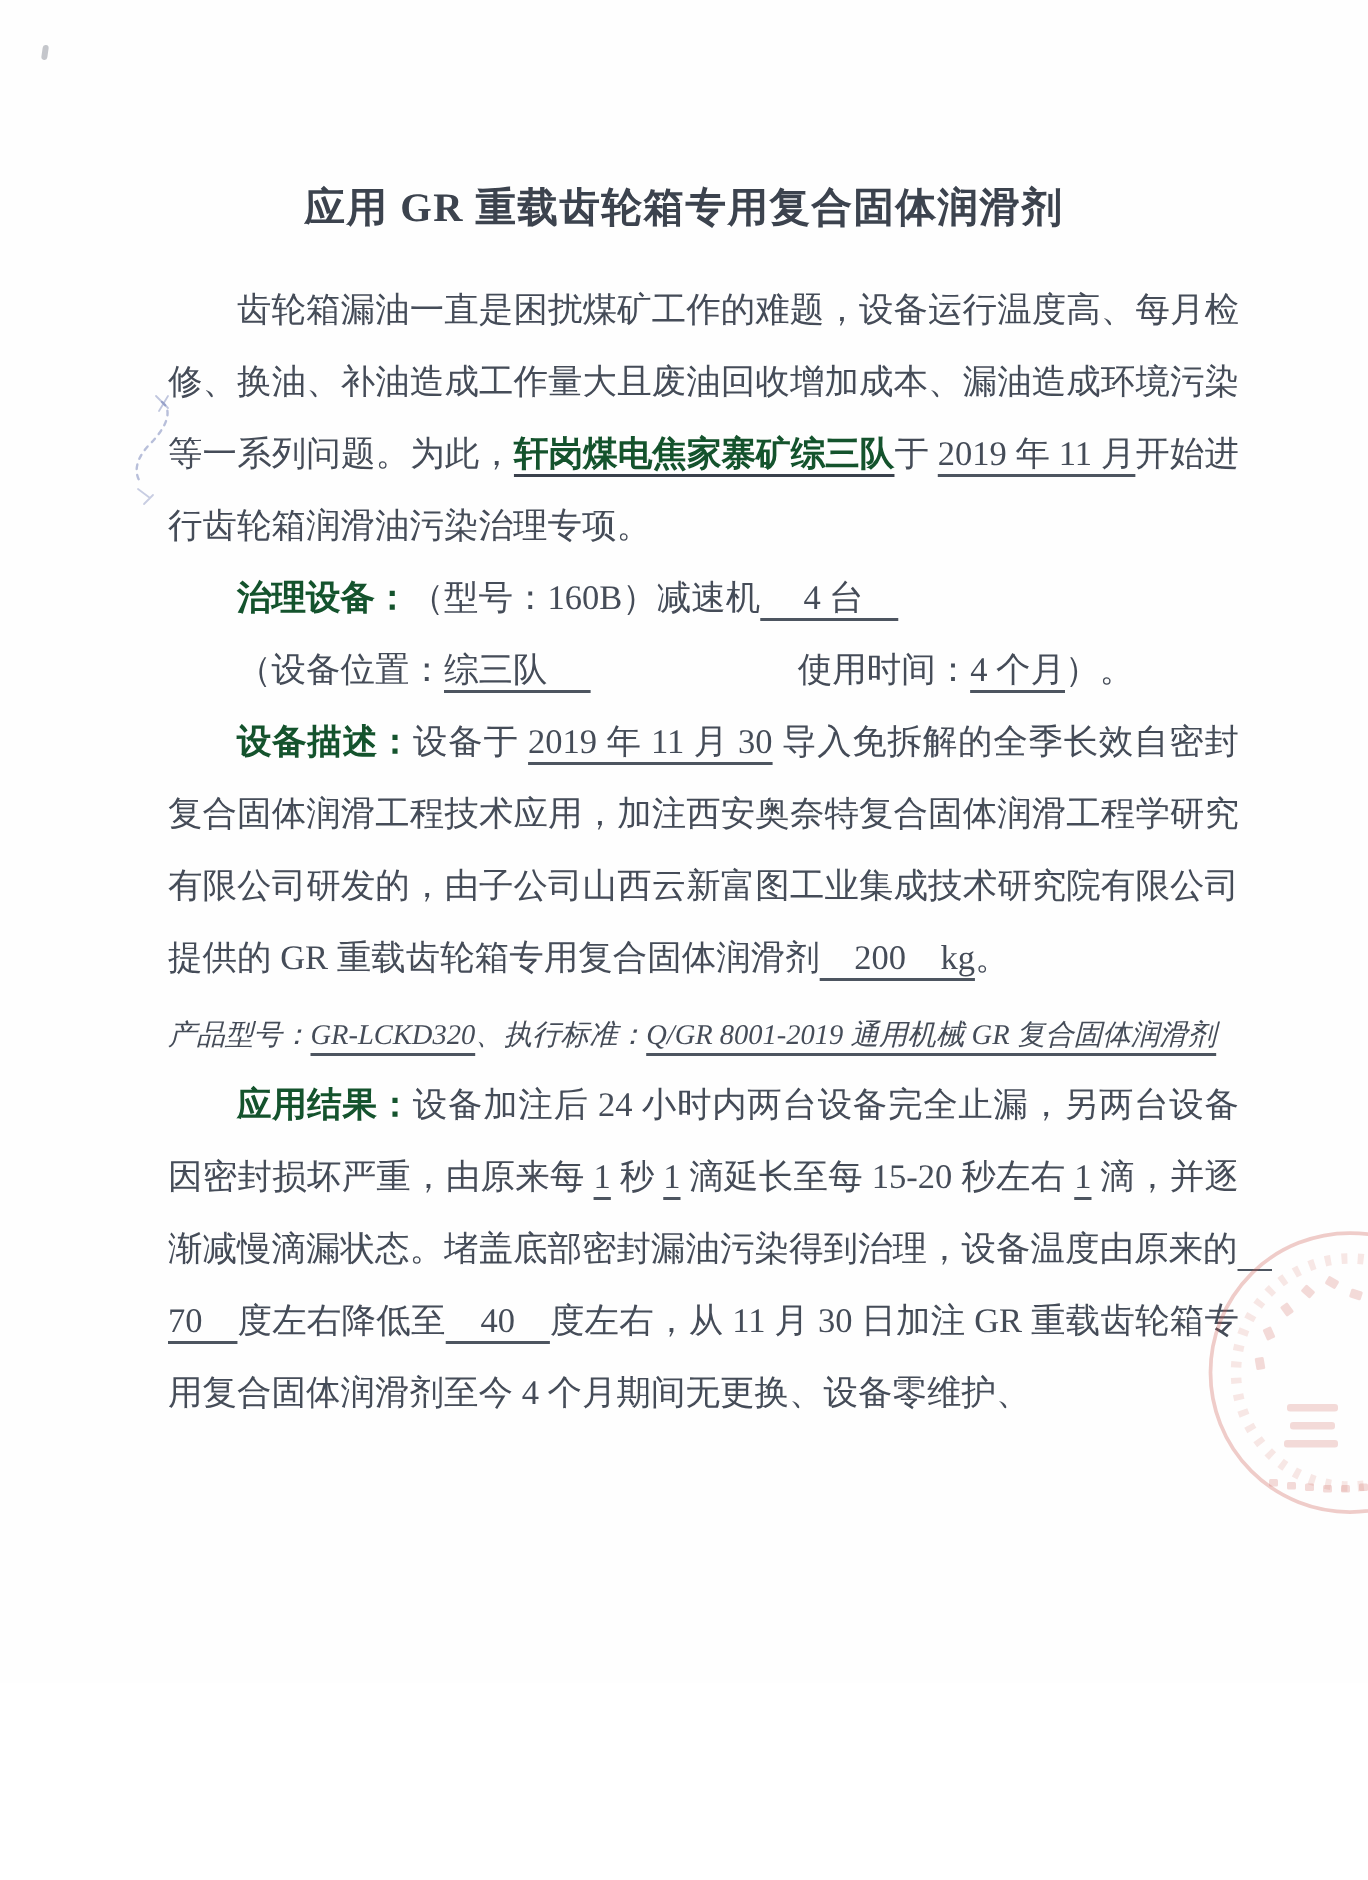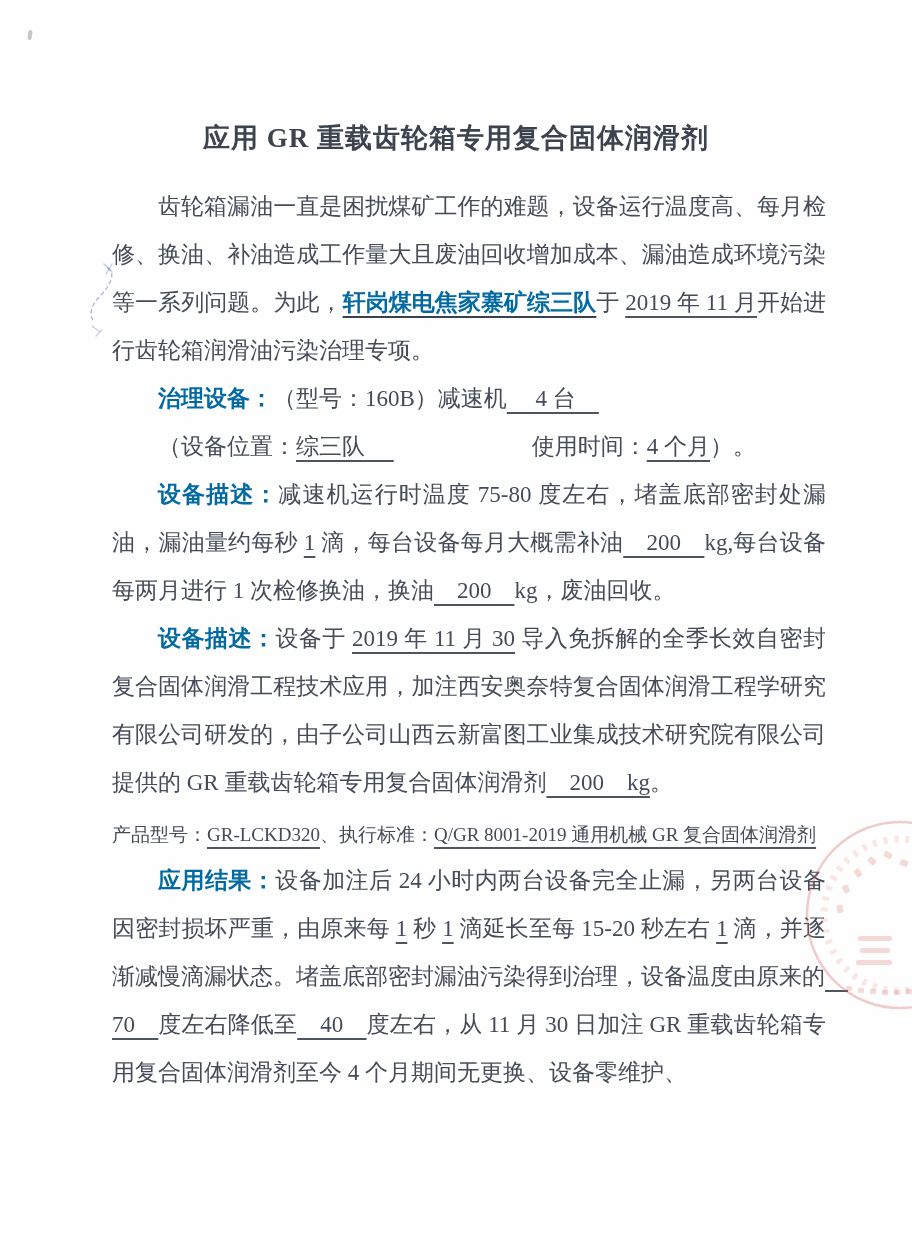--- a/index.html
+++ b/index.html
@@ -36,22 +36,23 @@
     padding: 0;
   }
   .doc-body p.indent {
     text-indent: 2em;
   }
   .doc-body p.small {
     font-size: 19px;
     line-height: 44px;
     margin-top: 6px;
     text-align: left;
+    font-style: italic;
   }
-  .b { font-weight: bold; color: #0369a1; }
+  .b { font-weight: bold; color: #14532d; }
   .u {
     text-decoration: underline;
     text-decoration-thickness: 1.5px;
     text-underline-offset: 6px;
     text-decoration-color: #4d5560;
   }
   .b.u { text-decoration-color: #3a414c; }
 
   
   .stamp {
@@ -105,21 +106,20 @@
   <svg class="pen-mark" viewBox="0 0 70 100">
     <path d="M 42 16 C 50 22, 44 34, 34 44 C 26 52, 22 62, 28 70" fill="none" stroke="rgba(100,116,175,0.45)" stroke-width="1.6" stroke-dasharray="3 4" stroke-linecap="round"></path>
     <path d="M 38 12 L 46 20 M 46 12 L 40 22" fill="none" stroke="rgba(100,116,175,0.4)" stroke-width="1.2" stroke-linecap="round"></path>
     <path d="M 26 74 L 34 80 M 30 84 L 36 78" fill="none" stroke="rgba(100,116,175,0.35)" stroke-width="1.2" stroke-linecap="round"></path>
   </svg>
 
   <div class="doc-body" id="doc-body">
       <p class="indent"><span>齿轮箱漏油一直是困扰煤矿工作的难题，设备运行温度高、每月检修、换油、补油造成工作量大且废油回收增加成本、漏油造成环境污染等一系列问题。为此，</span><span class="b u">轩岗煤电焦家寨矿综三队</span><span>于 </span><span class="u">2019 年 11 月</span><span>开始进行齿轮箱润滑油污染治理专项。</span></p>
       <p class="indent"><span class="b">治理设备：</span><span>（型号：160B）减速机</span><span class="u">　 4 台　</span></p>
       <p class="indent"><span>（设备位置：</span><span class="u">综三队　 </span><span>　　　　　　</span><span>使用时间：</span><span class="u">4 个月</span><span>）。</span></p>
-      <p class="indent"><span class="b">设备描述：</span><span>减速机运行时温度 75-80 度左右，堵盖底部密封处漏油，漏油量约每秒 </span><span class="u">1</span><span> 滴，每台设备每月大概需补油</span><span class="u">　200　</span><span>kg,每台设备每两月进行 1 次检修换油，换油</span><span class="u">　200　</span><span>kg，废油回收。</span></p>
       <p class="indent"><span class="b">设备描述：</span><span>设备于 </span><span class="u">2019 年 11 月 30</span><span> 导入免拆解的全季长效自密封复合固体润滑工程技术应用，加注西安奥奈特复合固体润滑工程学研究有限公司研发的，由子公司山西云新富图工业集成技术研究院有限公司提供的 GR 重载齿轮箱专用复合固体润滑剂</span><span class="u">　200　kg</span><span>。</span></p>
       <p class=" small"><span>产品型号：</span><span class="u">GR-LCKD320</span><span>、执行标准：</span><span class="u">Q/GR 8001-2019 通用机械 GR 复合固体润滑剂 </span></p>
       <p class="indent"><span class="b">应用结果：</span><span>设备加注后 24 小时内两台设备完全止漏，另两台设备因密封损坏严重，由原来每 </span><span class="u">1</span><span> 秒 </span><span class="u">1</span><span> 滴延长至每 15-20 秒左右 </span><span class="u">1</span><span> 滴，并逐渐减慢滴漏状态。堵盖底部密封漏油污染得到治理，设备温度由原来的</span><span class="u">　70　</span><span>度左右降低至</span><span class="u">　40　</span><span>度左右，从 11 月 30 日加注 GR 重载齿轮箱专用复合固体润滑剂至今 4 个月期间无更换、设备零维护、</span></p>
     </div>
 
   <svg class="stamp" viewBox="0 0 112 200">
     <circle cx="100" cy="97" r="93" fill="none" stroke="rgba(205,90,80,0.30)" stroke-width="2.5"></circle>
     <circle cx="100" cy="97" r="76" fill="none" stroke="rgba(205,90,80,0.14)" stroke-width="7" stroke-dasharray="4 7"></circle>
     <g fill="rgba(205,90,80,0.22)">
       <rect x="58" y="118" width="34" height="5" rx="2"></rect>

